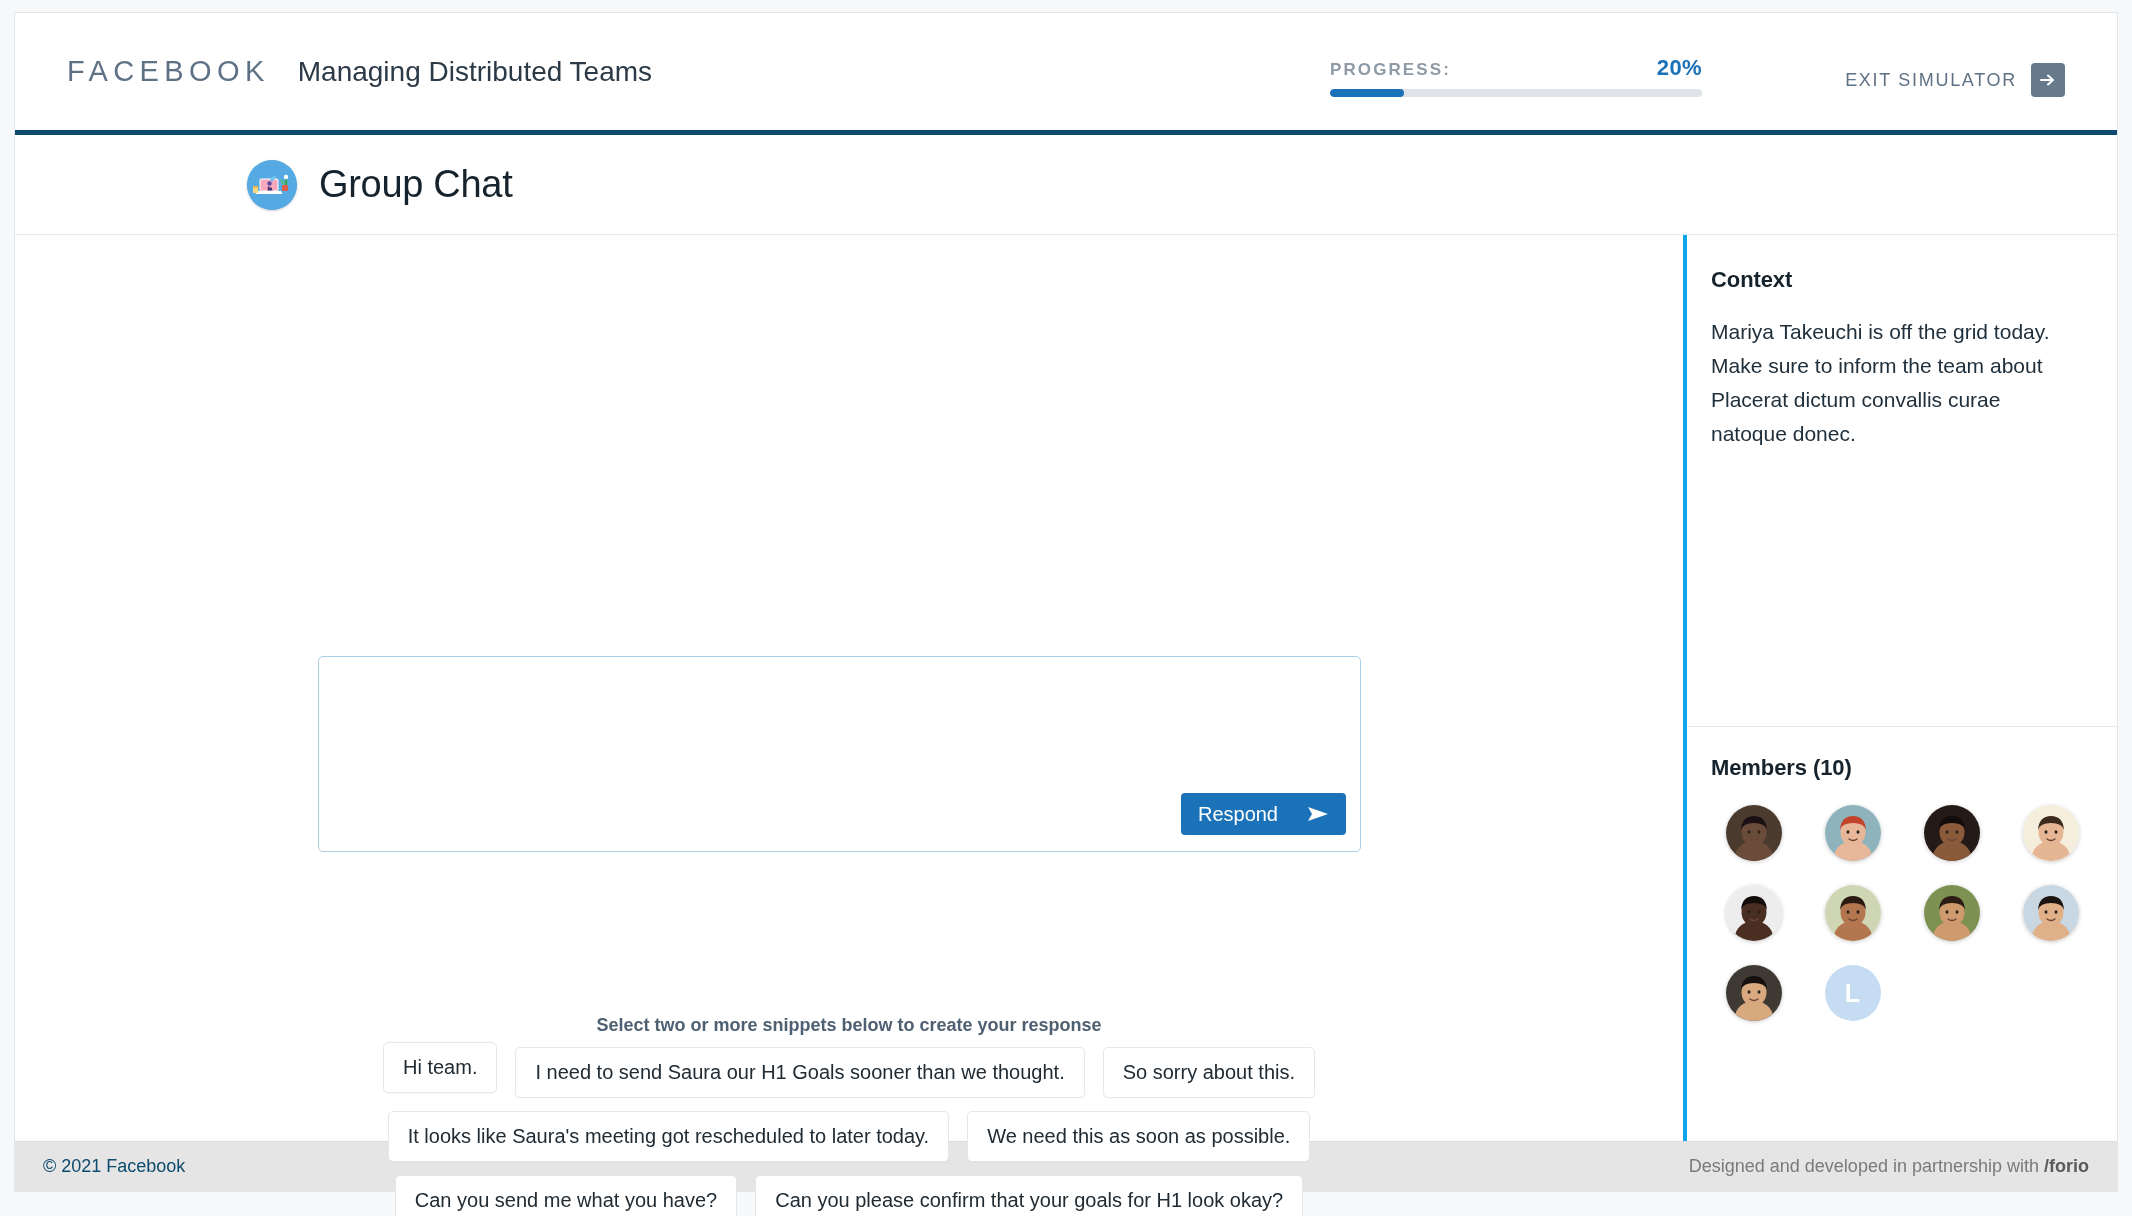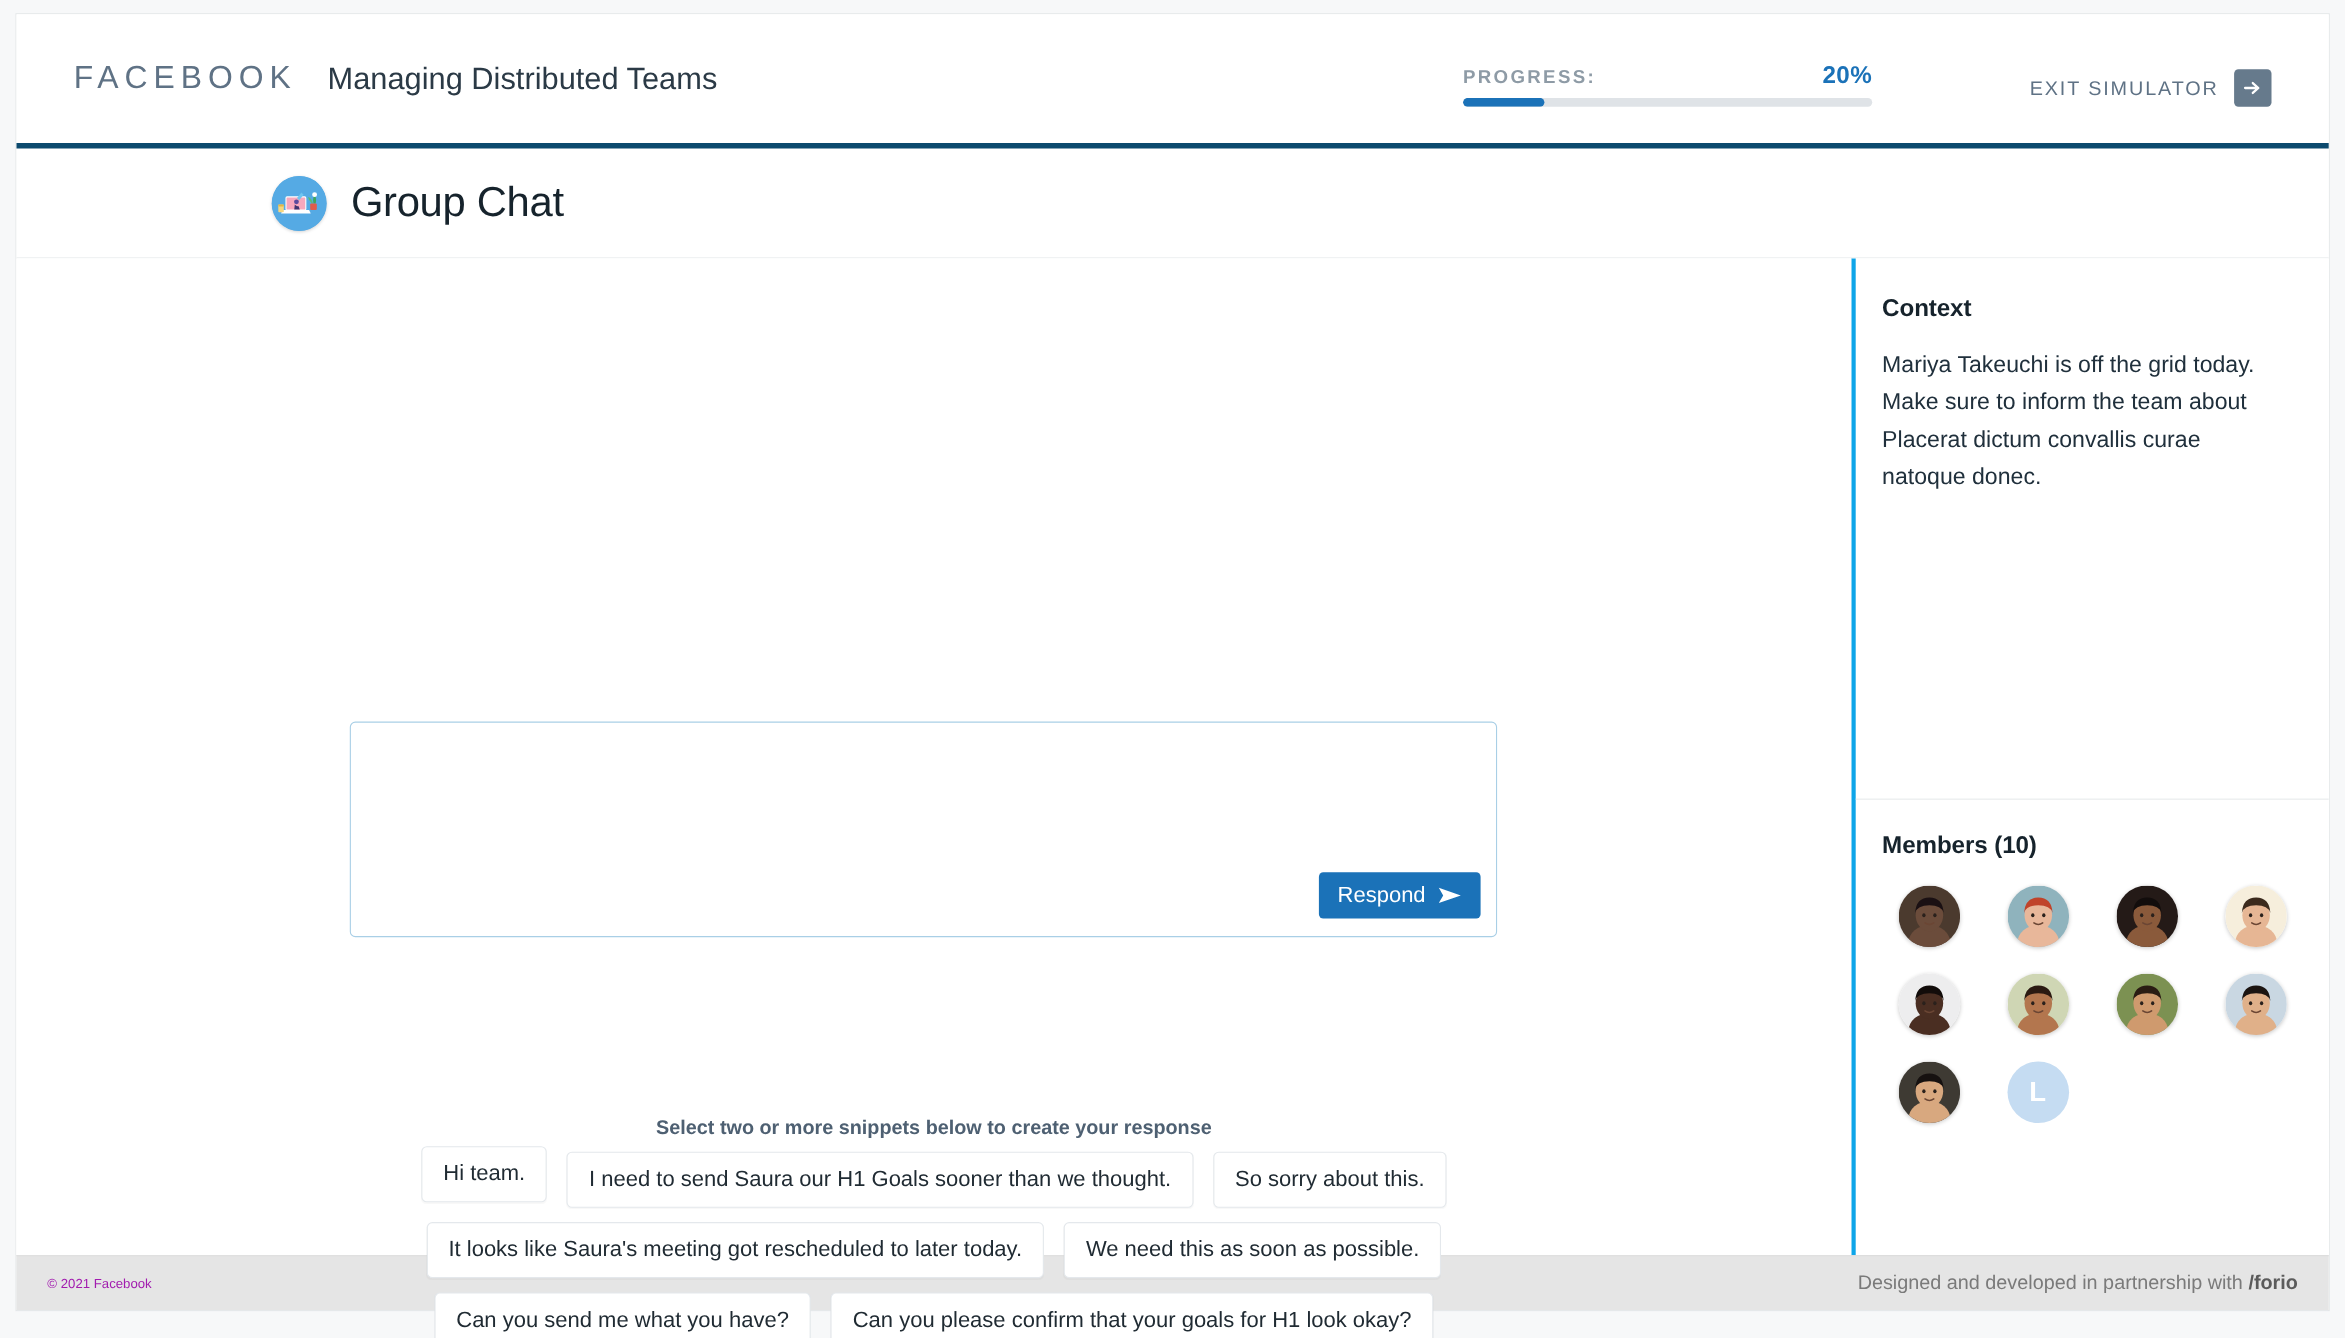--- a/index.html
+++ b/index.html
@@ -177,21 +177,21 @@
     height: 42px;
     padding: 0 17px;
     background: #1b72b8;
     color: #fff;
     border: none;
     border-radius: 4px;
     font-size: 20px;
     font-family: "Liberation Sans", sans-serif;
     display: flex;
     align-items: center;
-    gap: 11px;
+    gap: 29px;
     cursor: pointer;
     margin-left: 37px;
   }
   .respond-btn svg { display: block; }
 
   .snippet-hint {
     position: absolute;
     top: 780px;
     left: 0; right: 0;
     text-align: center;
@@ -292,22 +292,22 @@
     flex: 0 0 50px;
     height: 50px;
     background: #e5e5e5;
     display: flex;
     align-items: center;
     justify-content: space-between;
     padding: 0 28px 0 28px;
     border-top: 1px solid #dcdcdc;
   }
   .footer-left {
-    font-size: 12px;
-    color: #a21caf;
+    font-size: 18px;
+    color: #0c4a6e;
   }
   .footer-right {
     font-size: 18px;
     color: #7a7a7a;
   }
   .forio {
     color: #5b5b5b;
     font-weight: 700;
   }
 </style>

